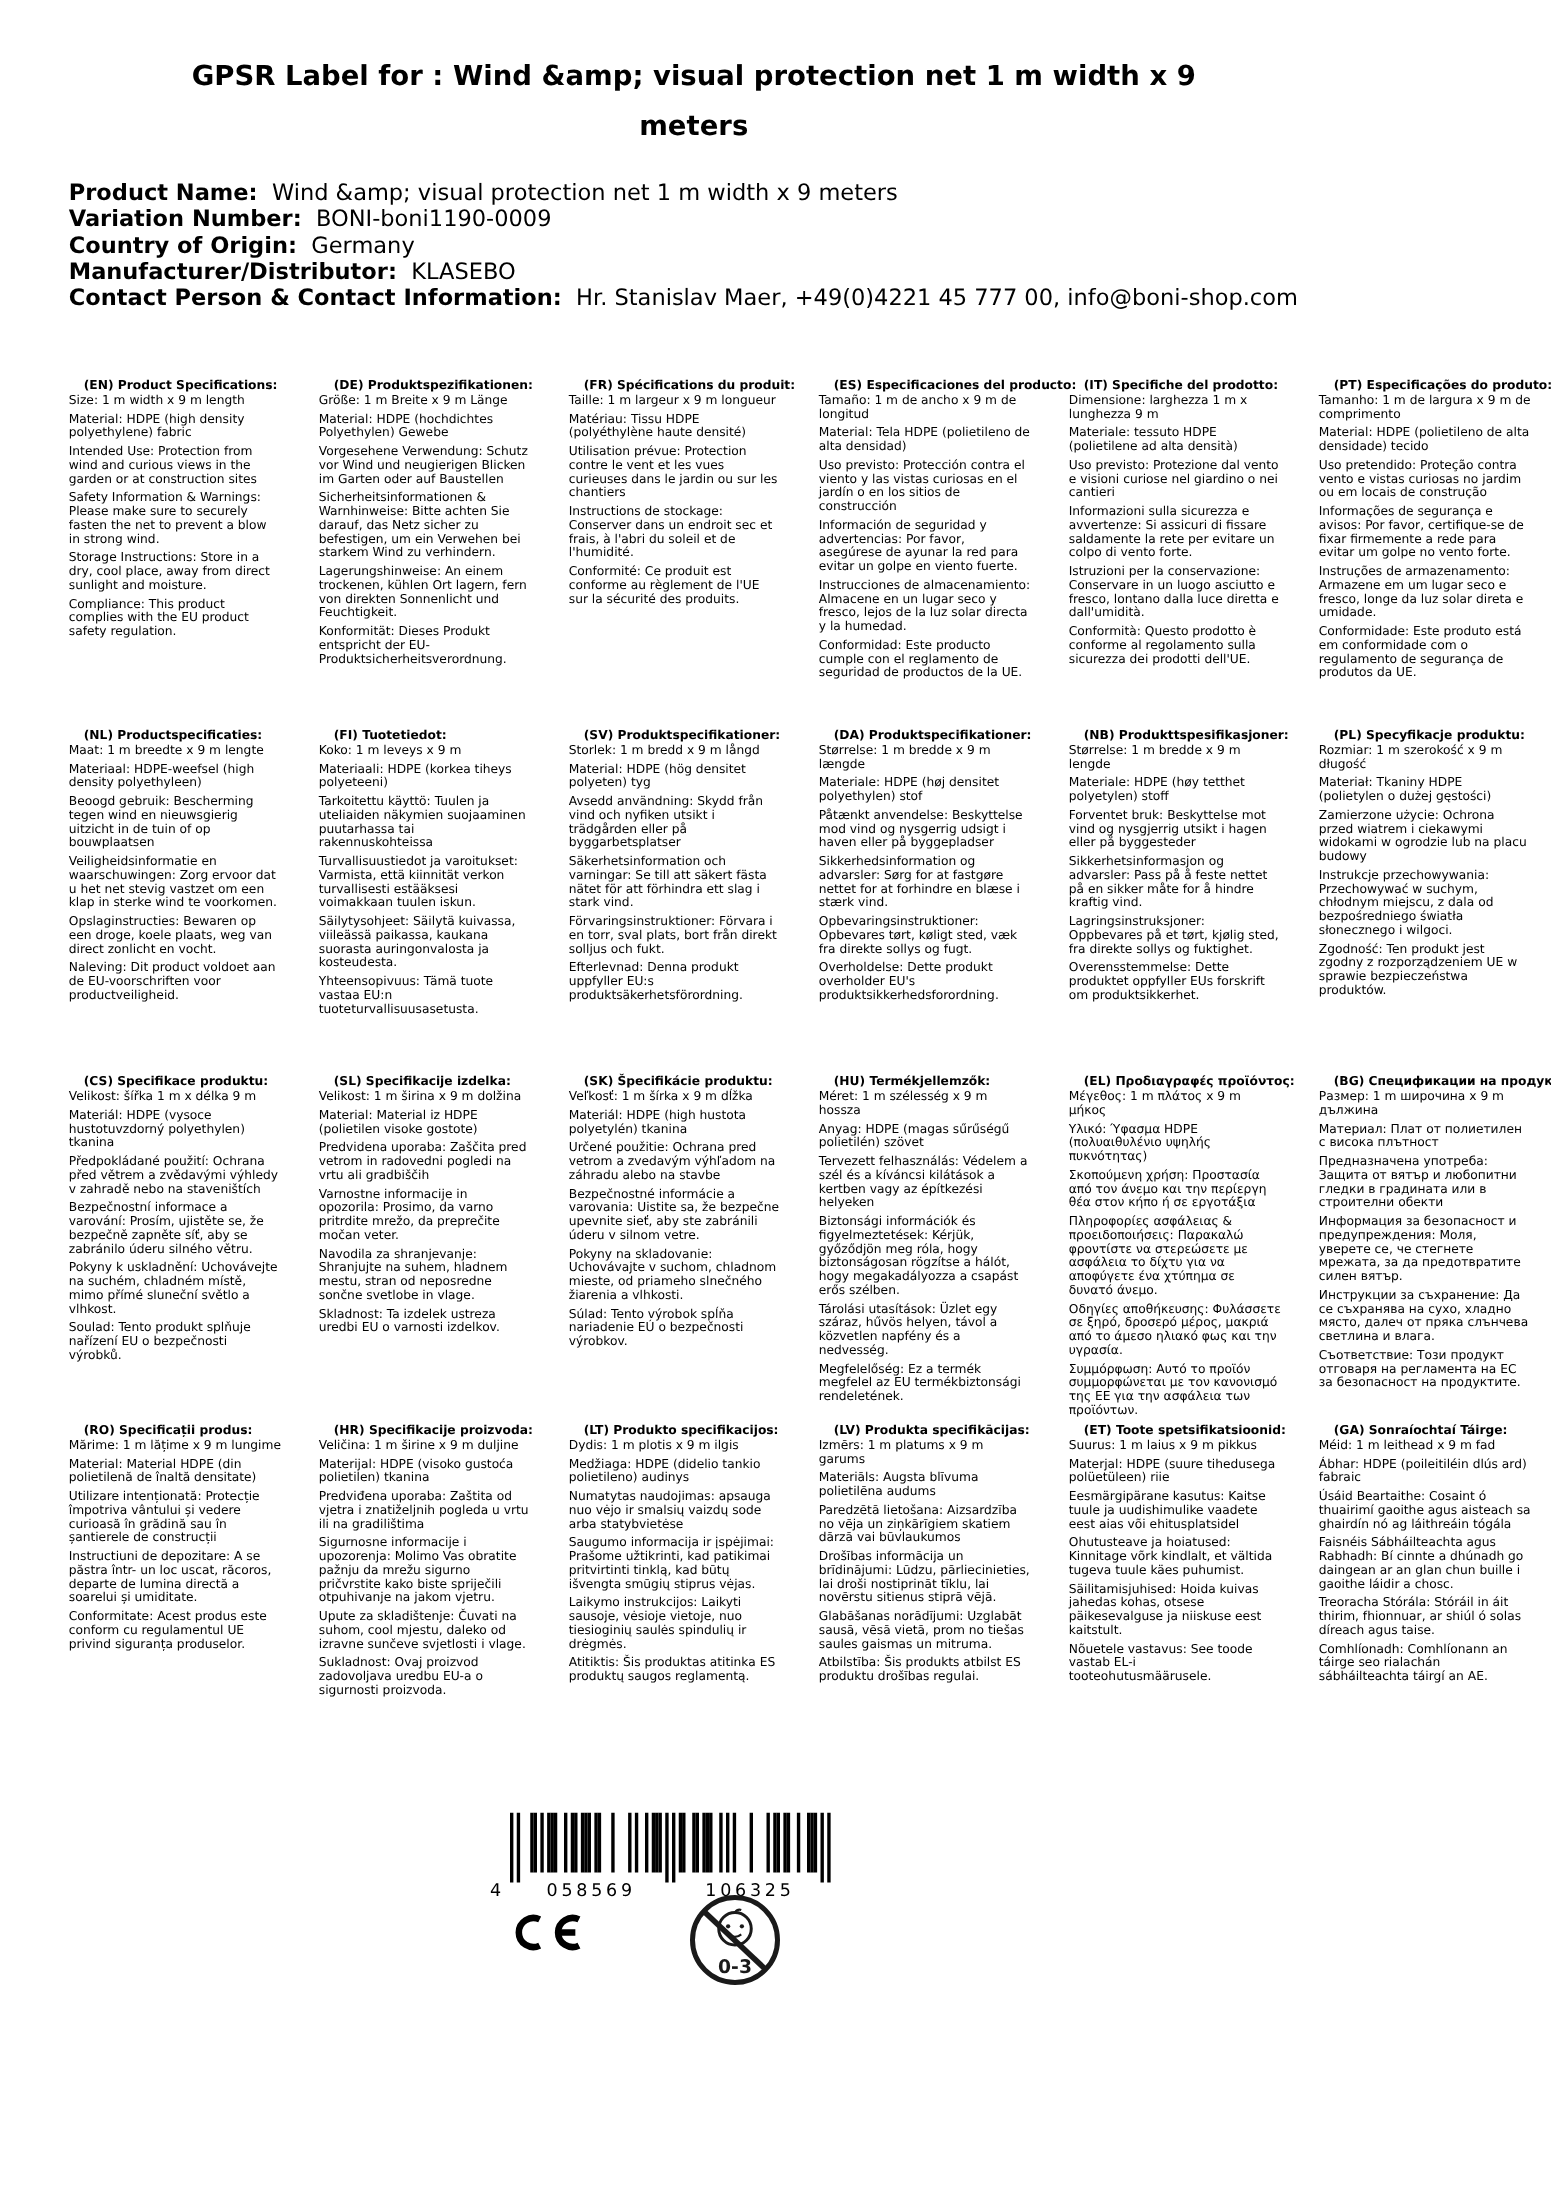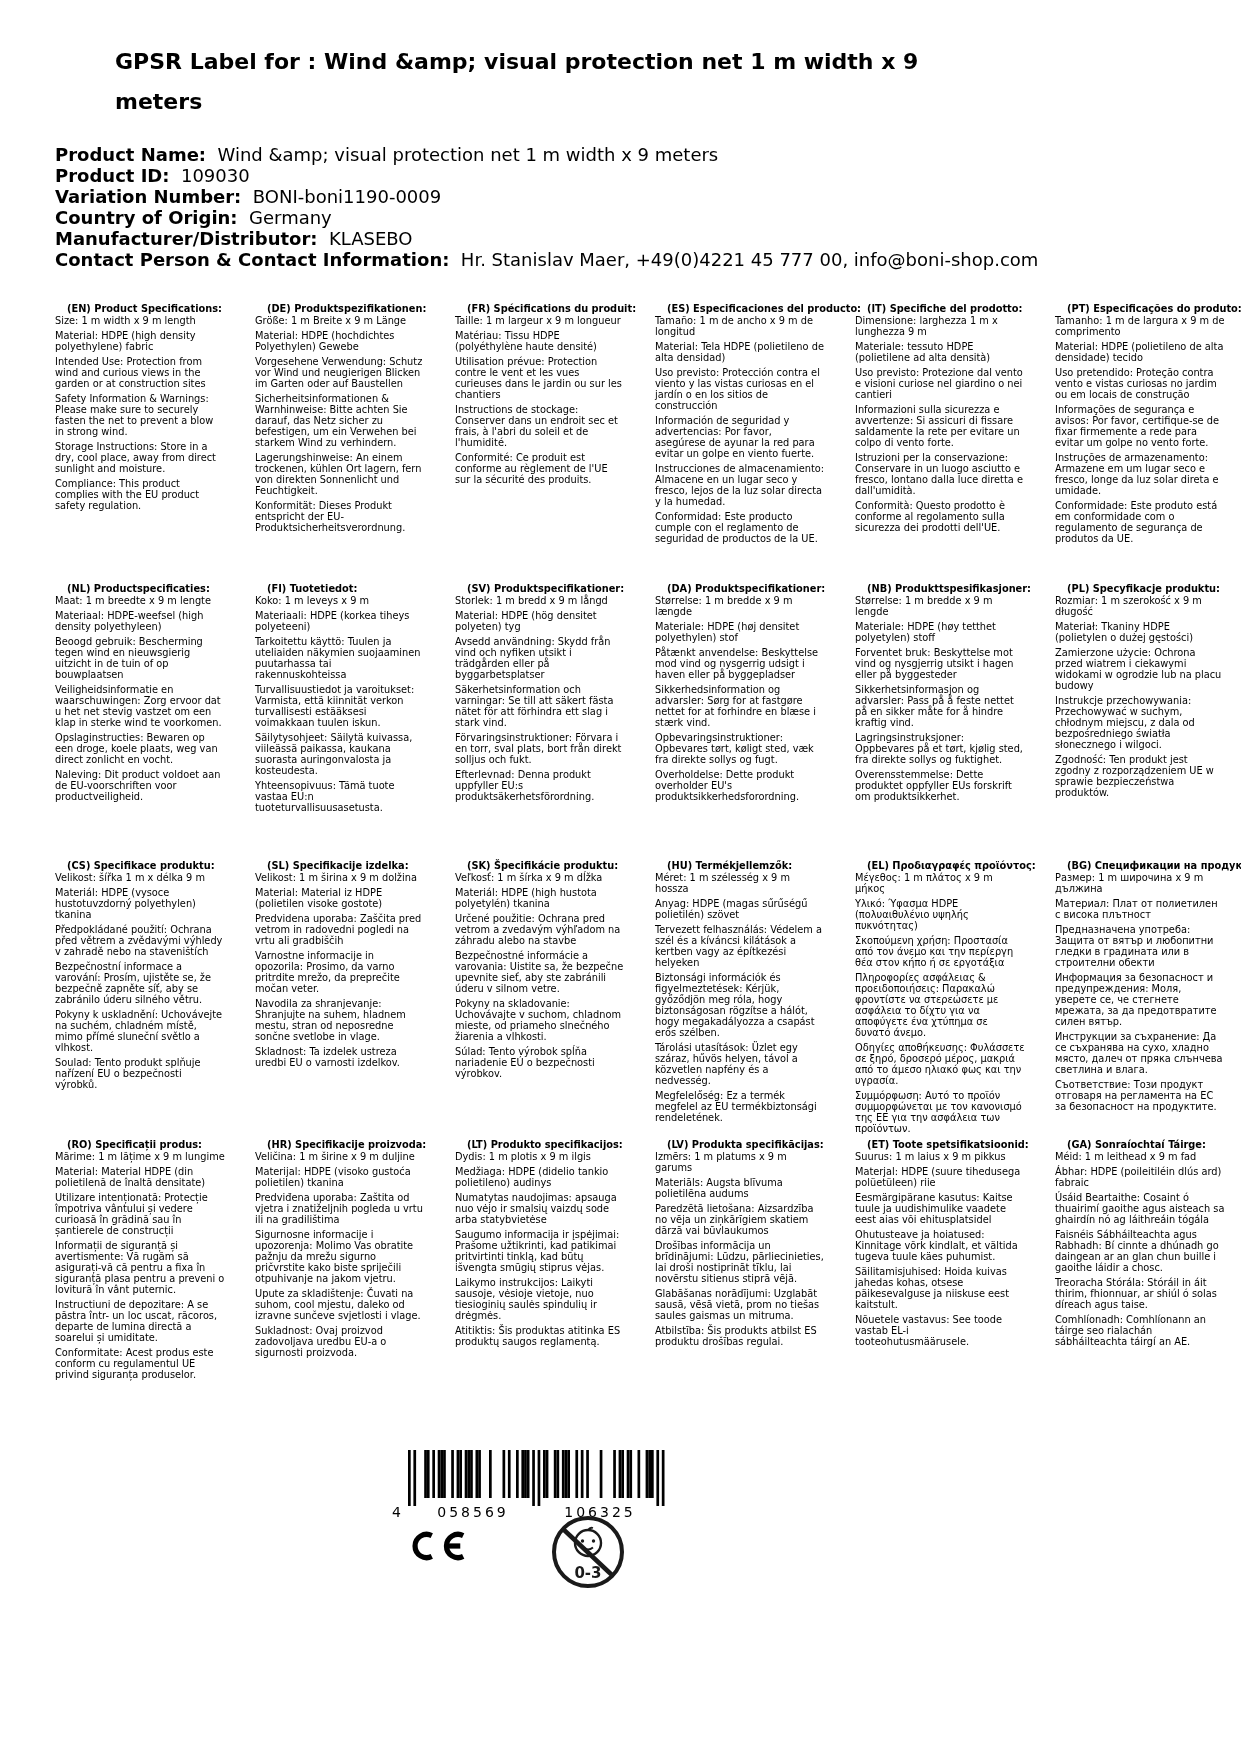--- a/index.html
+++ b/index.html
@@ -3,21 +3,21 @@
 <meta charset="utf-8">
 <style>
   html,body{margin:0;padding:0;}
   body{
     width:1241px;height:1754px;background:#ffffff;color:#000;
     font-family:"DejaVu Sans","Liberation Sans",sans-serif;
     position:relative;overflow:hidden;
   }
   .title{
     position:absolute;top:42px;left:115px;width:880px;
-    font-size:22px;font-weight:bold;line-height:40px;margin:0;
+    text-align:center;font-size:22px;font-weight:bold;line-height:40px;margin:0;
   }
   .product-info{
     position:absolute;top:144px;left:55px;font-size:18px;line-height:21px;
   }
   .info-line{white-space:nowrap;}
   .info-label{font-weight:bold;}
   .spec-grid{
     position:absolute;top:303px;left:55px;width:1170px;
     display:grid;grid-template-columns:repeat(6,170px);column-gap:30px;
     grid-template-rows:280px 277px 279px auto;
@@ -36,21 +36,20 @@
 </style>
 </head>
 <body>
 
 <div class="page">
 
   <h1 class="title">GPSR Label for : Wind &amp;amp; visual protection net 1 m width x 9 meters</h1>
 
   <div class="product-info" id="product-fields">
       <div class="info-line"><span class="info-label">Product Name:</span><span>&nbsp; Wind &amp;amp; visual protection net 1 m width x 9 meters</span></div>
-      <div class="info-line"><span class="info-label">Product ID:</span><span>&nbsp; 109030</span></div>
       <div class="info-line"><span class="info-label">Variation Number:</span><span>&nbsp; BONI-boni1190-0009</span></div>
       <div class="info-line"><span class="info-label">Country of Origin:</span><span>&nbsp; Germany</span></div>
       <div class="info-line"><span class="info-label">Manufacturer/Distributor:</span><span>&nbsp; KLASEBO</span></div>
       <div class="info-line"><span class="info-label">Contact Person &amp; Contact Information:</span><span>&nbsp; Hr. Stanislav Maer, +49(0)4221 45 777 00, info@boni-shop.com</span></div>
     </div>
 
   <div class="spec-grid" id="spec-grid">
       <div class="spec-block">
         <div class="spec-heading">(EN) Product Specifications:</div>
         <p class="spec-para">Size: 1 m width x 9 m length</p>
@@ -209,21 +208,20 @@
         <p class="spec-para">Предназначена употреба: Защита от вятър и любопитни гледки в градината или в строителни обекти</p>
         <p class="spec-para">Информация за безопасност и предупреждения: Моля, уверете се, че стегнете мрежата, за да предотвратите силен вятър.</p>
         <p class="spec-para">Инструкции за съхранение: Да се съхранява на сухо, хладно място, далеч от пряка слънчева светлина и влага.</p>
         <p class="spec-para">Съответствие: Този продукт отговаря на регламента на ЕС за безопасност на продуктите.</p>
       </div>
       <div class="spec-block">
         <div class="spec-heading">(RO) Specificații produs:</div>
         <p class="spec-para">Mărime: 1 m lățime x 9 m lungime</p>
         <p class="spec-para">Material: Material HDPE (din polietilenă de înaltă densitate)</p>
         <p class="spec-para">Utilizare intenționată: Protecție împotriva vântului și vedere curioasă în grădină sau în șantierele de construcții</p>
-        <p class="spec-para">Informații de siguranță și avertismente: Vă rugăm să asigurați-vă că pentru a fixa în siguranță plasa pentru a preveni o lovitură în vânt puternic.</p>
         <p class="spec-para">Instructiuni de depozitare: A se păstra într- un loc uscat, răcoros, departe de lumina directă a soarelui și umiditate.</p>
         <p class="spec-para">Conformitate: Acest produs este conform cu regulamentul UE privind siguranța produselor.</p>
       </div>
       <div class="spec-block">
         <div class="spec-heading">(HR) Specifikacije proizvoda:</div>
         <p class="spec-para">Veličina: 1 m širine x 9 m duljine</p>
         <p class="spec-para">Materijal: HDPE (visoko gustoća polietilen) tkanina</p>
         <p class="spec-para">Predviđena uporaba: Zaštita od vjetra i znatiželjnih pogleda u vrtu ili na gradilištima</p>
         <p class="spec-para">Sigurnosne informacije i upozorenja: Molimo Vas obratite pažnju da mrežu sigurno pričvrstite kako biste spriječili otpuhivanje na jakom vjetru.</p>
         <p class="spec-para">Upute za skladištenje: Čuvati na suhom, cool mjestu, daleko od izravne sunčeve svjetlosti i vlage.</p>

